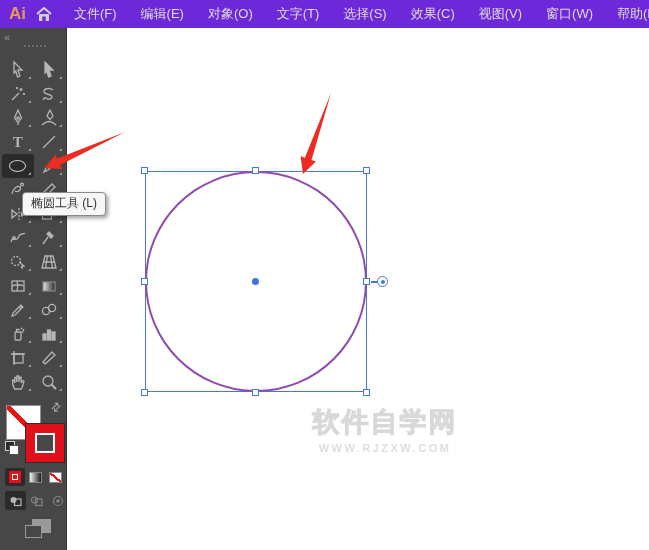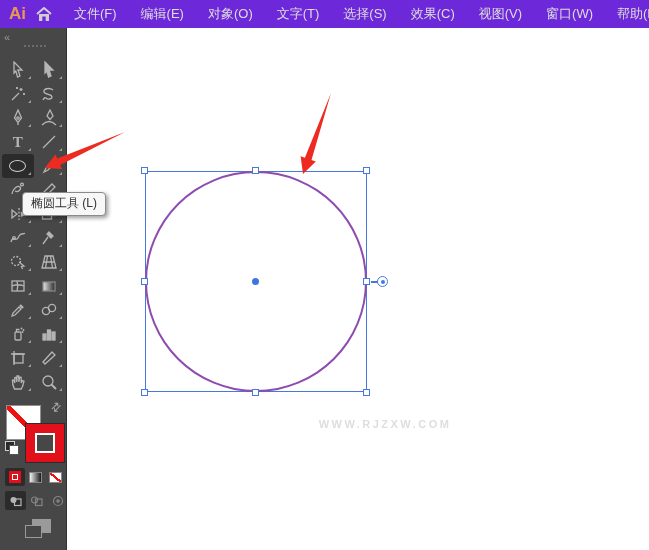--- a/index.html
+++ b/index.html
@@ -80,40 +80,41 @@
   .center-dot { position:absolute; left:252px; top:278px; width:7px; height:7px;
     background:#3d74e0; border-radius:50%; }
   .widget-line { position:absolute; left:371px; top:281px; width:7px; height:1.5px; background:#4679e0; }
   .live-widget { position:absolute; left:377px; top:276px; width:11px; height:11px;
     border:1.5px solid #4679e0; border-radius:50%; display:flex; align-items:center; justify-content:center; }
   .live-widget i { width:4px; height:4px; background:#4679e0; border-radius:50%; display:block; }
 
   .watermark { position:absolute; left:290px; top:404px; width:190px; text-align:center; pointer-events:none; }
   .wm1 { font-size:27px; font-weight:bold; letter-spacing:2px; color:#f3f3f3;
     -webkit-text-stroke:1px #d8d8d8; }
-  .wm2 { margin-top:14px; font-size:11px; font-weight:bold; letter-spacing:2.5px; color:#dedede; }
+  .wm2 { margin-top:2px; font-size:11px; font-weight:bold; letter-spacing:2.5px; color:#dedede; }
 
   
   .overlay { position:absolute; left:0; top:0; z-index:20; pointer-events:none; }
 
   
   .tooltip { position:absolute; left:22px; top:192px; z-index:30;
     background:#f7f7f7; border:1px solid #8a8a8a; border-radius:4px;
     padding:2px 8px 3px; font-size:12px; color:#333;
     box-shadow:2px 2px 4px rgba(0,0,0,.4); white-space:nowrap; }
 </style>
 </head>
 <body>
 
 <div class="app">
 
   <div class="stage">
     <div class="canvas-bg"></div>
 
     <div class="watermark">
+      <div class="wm1">软件自学网</div>
       <div class="wm2">WWW.RJZXW.COM</div>
     </div>
 
     <div class="bbox"></div>
     <div class="shape-circle"></div>
     <div class="center-dot"></div>
 
     <div class="handle" style="left:141px;top:167px;"></div>
     <div class="handle" style="left:252px;top:167px;"></div>
     <div class="handle" style="left:363px;top:167px;"></div>

